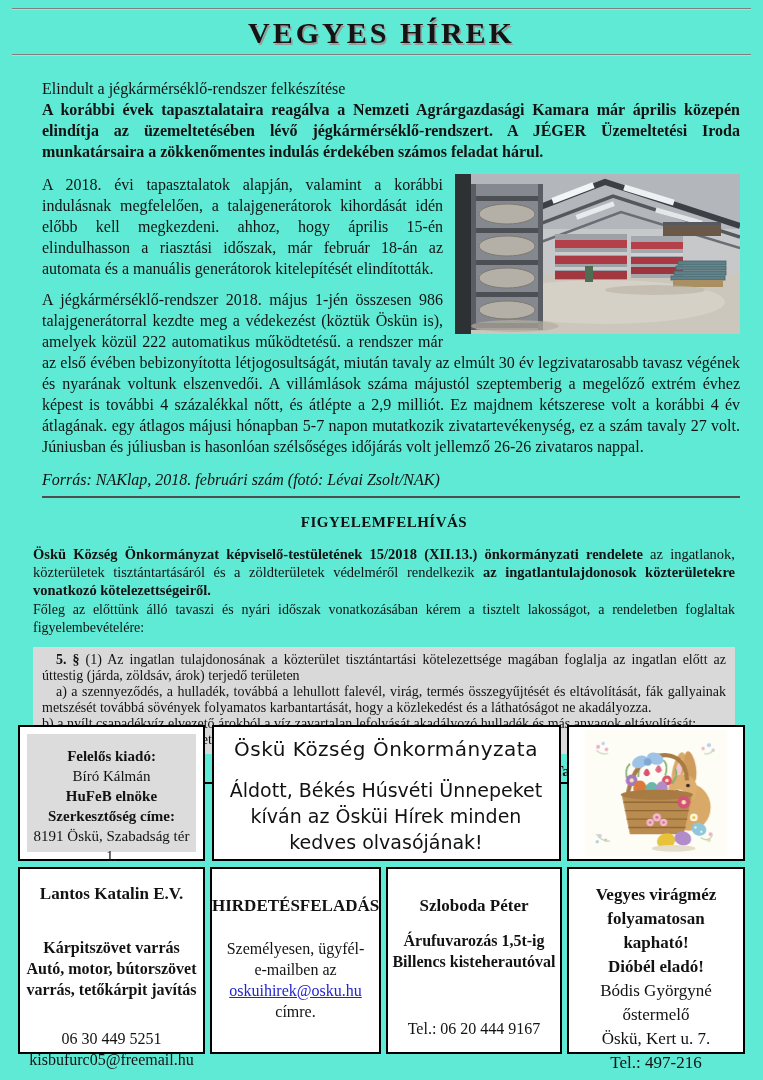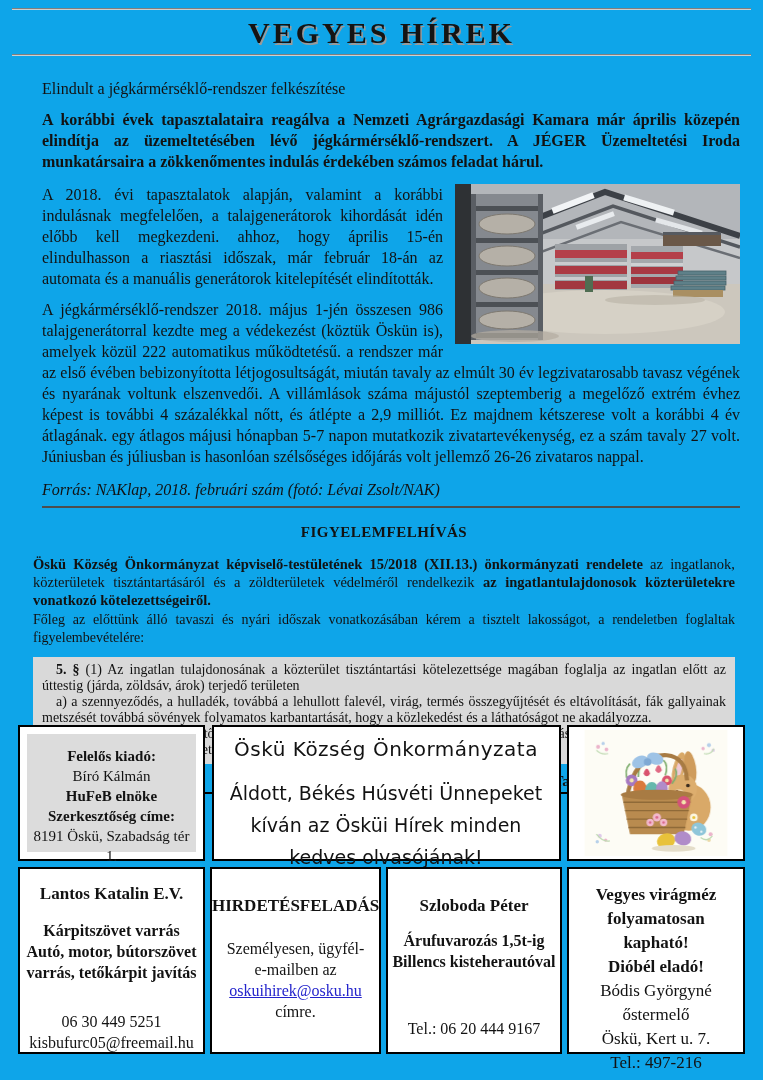--- a/index.html
+++ b/index.html
@@ -1,36 +1,36 @@
 <!DOCTYPE html>
 <html lang="hu"><head>
 <meta charset="utf-8">
 <style>
   * { margin:0; padding:0; box-sizing:border-box; }
   body { background:#e8e8e8; }
   .page {
     position:relative; width:763px; height:1080px; margin:0 auto;
-    background:#0ea5e9; font-family:"Liberation Serif", serif; color:#121212;
+    background:#5eead4; font-family:"Liberation Serif", serif; color:#121212;
     overflow:hidden;
   }
   
   .masthead { padding-top:8px; }
   .etched-rule {
     height:2px; margin:0 12px;
     border-top:1px solid #7f7f7f; border-bottom:1px solid #cfcfcf;
   }
   .page-title {
     text-align:center; font-weight:bold; font-size:30px; letter-spacing:3px;
     padding:6px 0 4px 0; color:#141414;
     text-shadow:1.5px 1.5px 0 #9a9a9a;
     font-variant:small-caps;
   }
   
   .article { padding:22px 23px 0 42px; font-size:16px; line-height:21px; }
-  .kicker { margin-bottom:10px; }
+  .kicker { }
   .lead { font-weight:bold; margin-bottom:12px; text-align:justify; }
   .article-body { text-align:justify; }
   .photo-float {
     float:right; width:285px; height:160px; margin:0 0 6px 12px;
     background:#b9bcc0; display:block;
   }
   .article-body p { margin-bottom:10px; }
   .source-line { font-style:italic; padding:2px 0 6px 0; }
   .source-divider { height:0; border-top:2px solid #4d4d4d; margin:0 0 0 0; }
   
@@ -59,25 +59,25 @@
     background:#dcdcdc; height:100%; text-align:center; padding-top:12px;
     font-size:15px; line-height:20px;
   }
   .publisher-inner .b { font-weight:bold; }
   .deadline { color:#7d2f38; font-weight:bold; font-size:21px; line-height:25px; margin-top:2px; }
   .box-greeting {
     width:349px; text-align:center; font-family:"DejaVu Sans", sans-serif;
     padding:10px 8px 0 8px;
   }
   .greeting-org { font-size:20px; margin-bottom:16px; letter-spacing:0.5px; }
-  .greeting-text { font-size:19px; line-height:32px; }
+  .greeting-text { font-size:19px; line-height:26px; }
   .box-easter { width:178px; padding:3px; }
   .box-easter svg { width:100%; height:100%; display:block; }
   .ad { text-align:center; font-size:16px; line-height:21px; padding-top:14px; }
-  .ad .ad-title { font-weight:bold; font-size:17px; margin-bottom:16px; }
+  .ad .ad-title { font-weight:bold; font-size:17px; margin-bottom:33px; }
   .ad .b { font-weight:bold; }
   .box-ad1 { width:187px; }
   .box-ad2 { width:171px; padding-top:26px; }
   .box-ad2 .ad-title { margin-bottom:22px; }
   .box-ad3 { width:176px; padding-top:26px; }
   .box-ad3 .ad-title { margin-bottom:14px; }
   .box-ad4 { width:178px; font-size:17px; line-height:24px; }
   .gap-s { height:18px; }
   .gap-m { height:28px; }
   .email-link { color:#2323cc; text-decoration:underline; }

